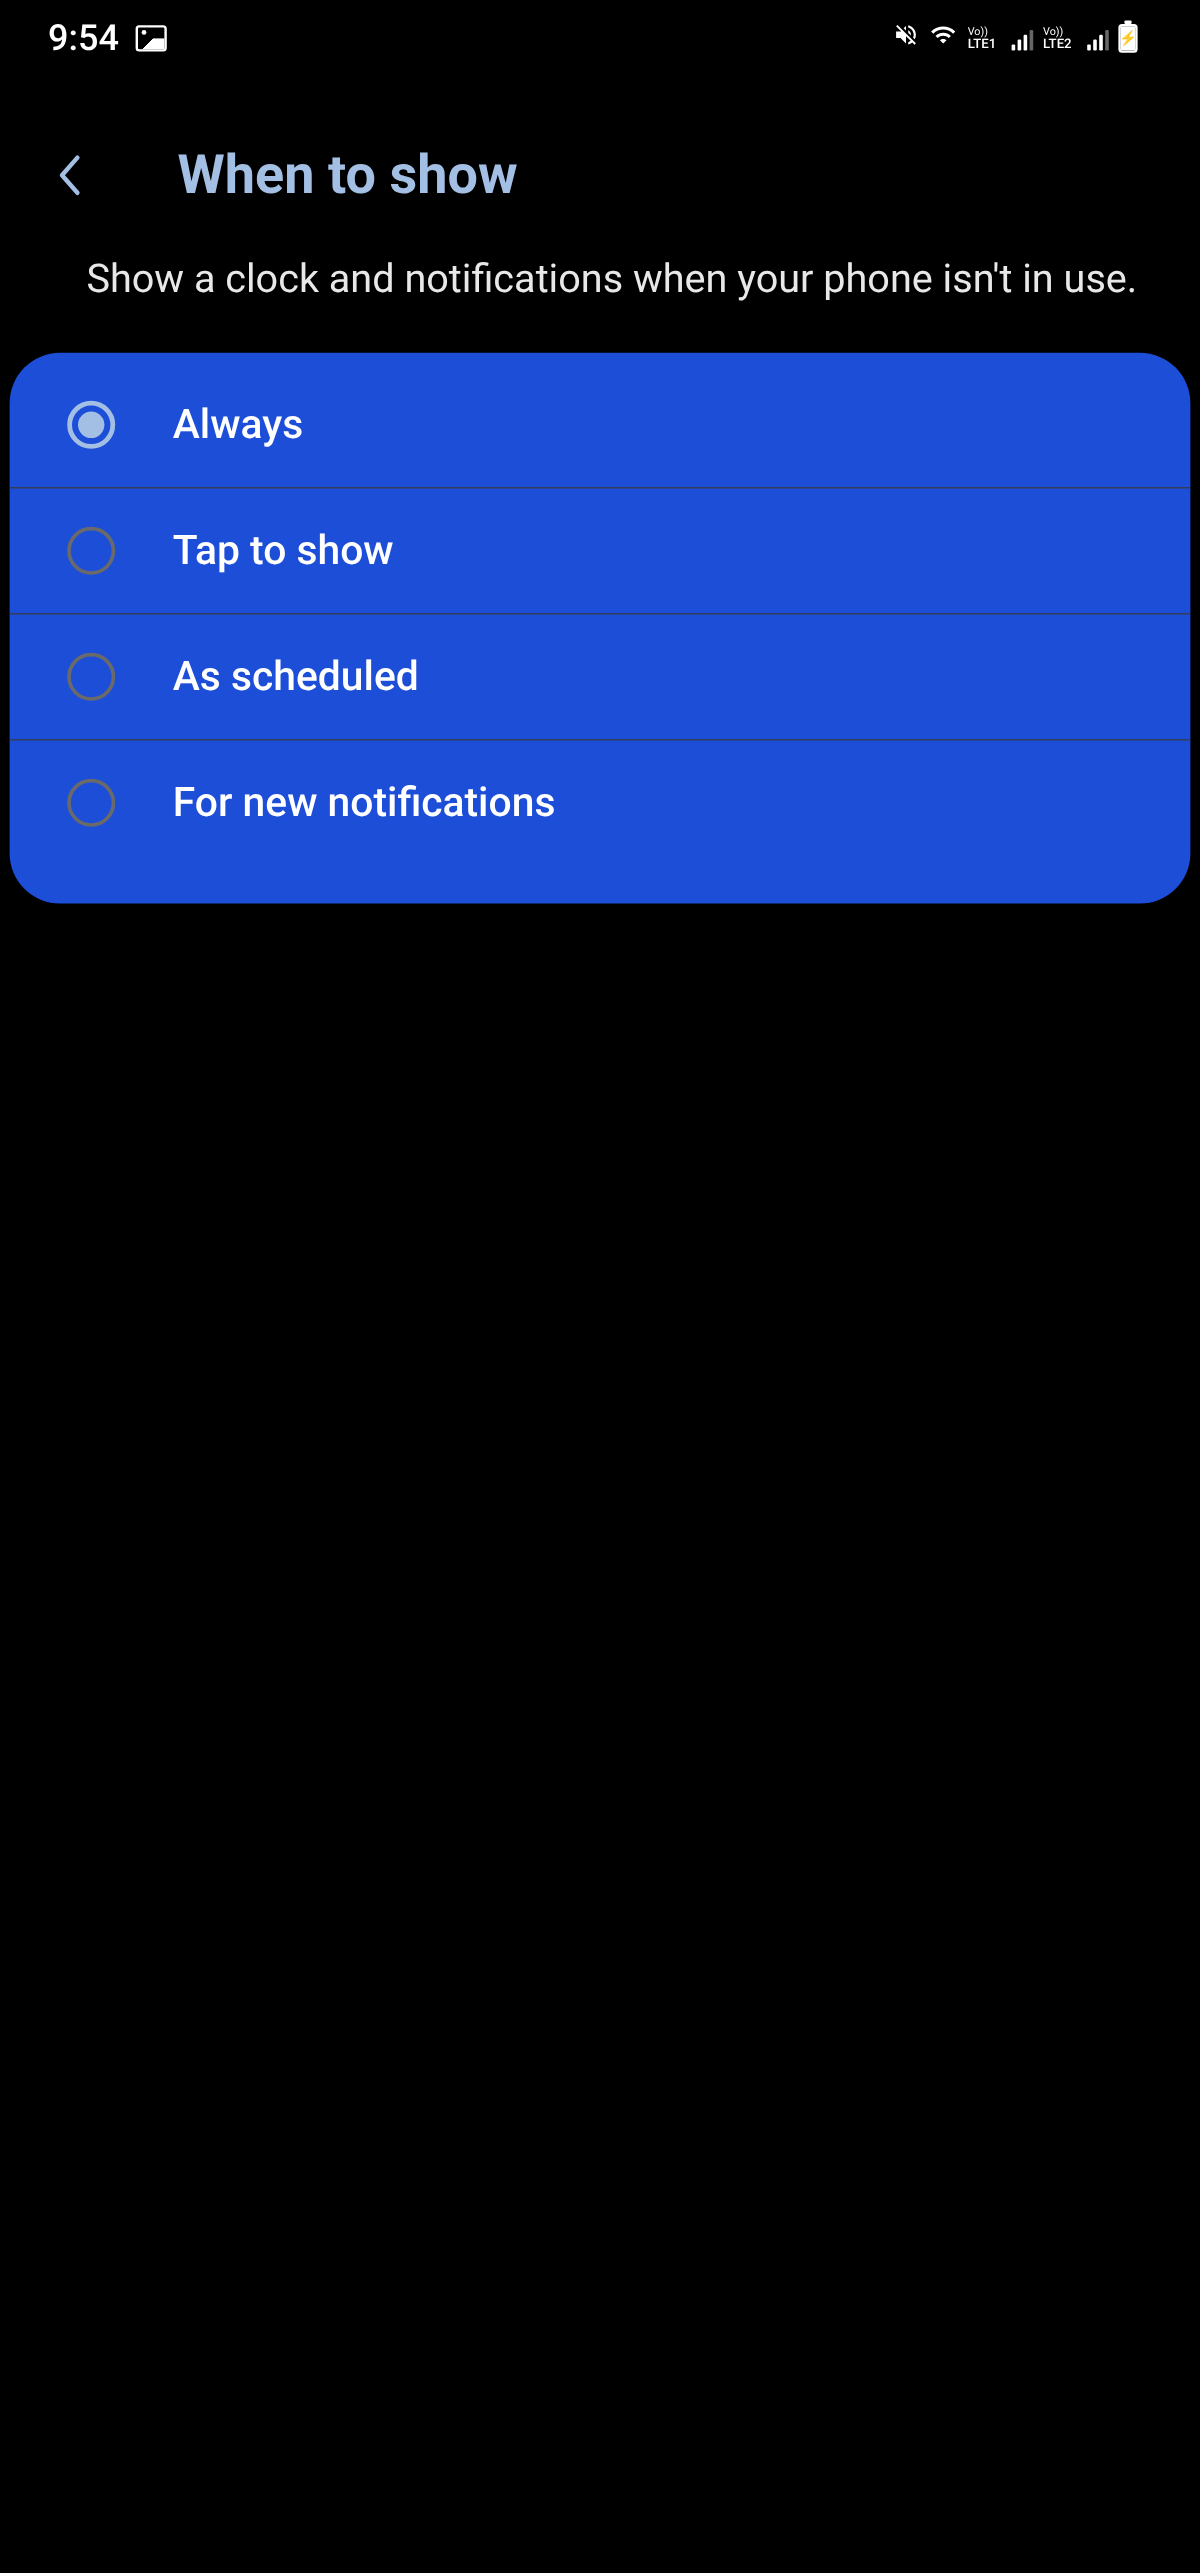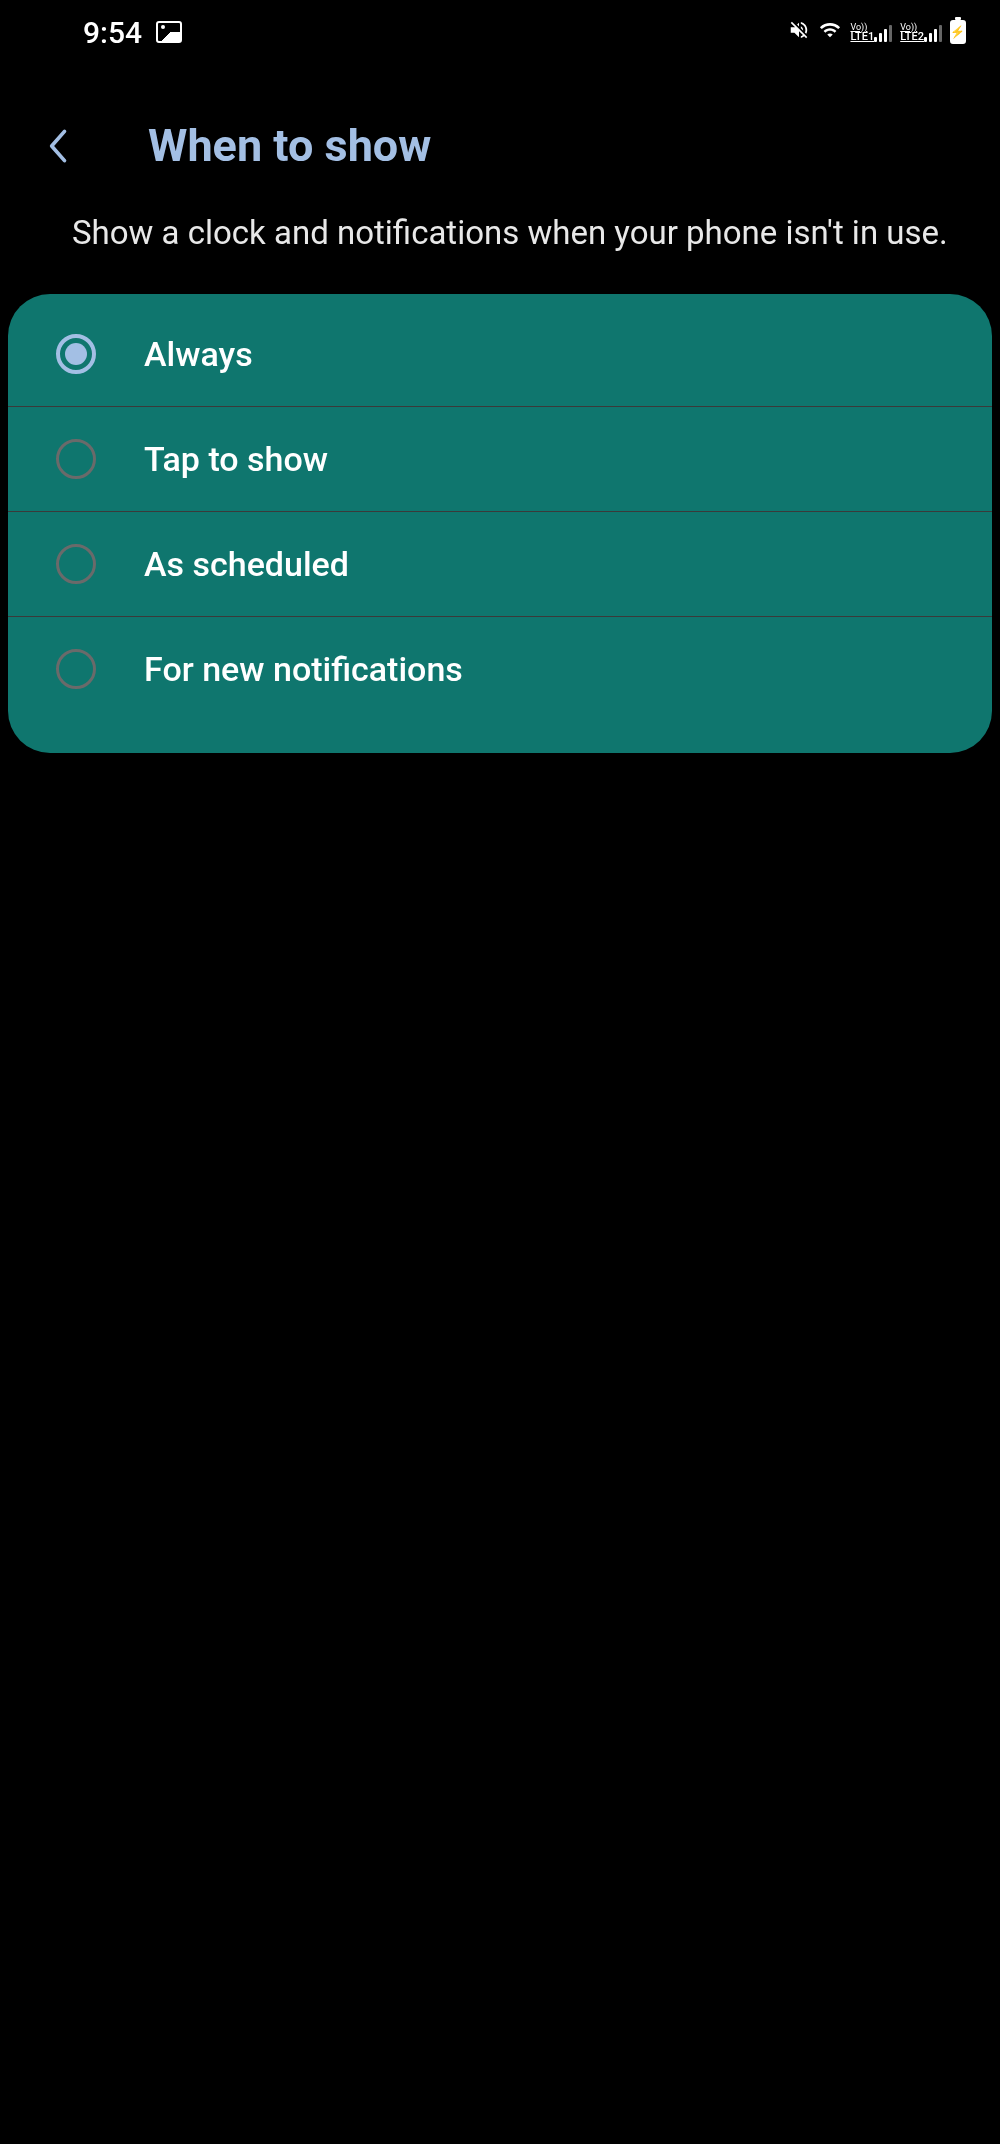--- a/index.html
+++ b/index.html
@@ -12,23 +12,22 @@
       height: 2144px;
       background: #000000;
       font-family: -apple-system, BlinkMacSystemFont, 'Segoe UI', Roboto, sans-serif;
       color: #ffffff;
       overflow: hidden;
     }
     .status-bar {
       display: flex;
       justify-content: space-between;
       align-items: center;
-      padding: 20px 34px 20px 40px;
+      padding: 20px 52px 20px 40px;
       height: 64px;
-      margin-left: 43px;
     }
     .status-left {
       display: flex;
       align-items: center;
       gap: 14px;
     }
     .status-time {
       font-size: 30px;
       font-weight: 500;
       color: #ffffff;
@@ -67,22 +66,21 @@
     .vibrate-icon {
       font-size: 22px;
       color: #ffffff;
     }
     .wifi-icon {
       font-size: 22px;
     }
     .lte-group {
       display: flex;
       align-items: flex-end;
-      gap: 0;
-      text-decoration: underline;
+      gap: 13px;
     }
     .lte-label {
       font-size: 11px;
       line-height: 10px;
       font-weight: 500;
       text-align: center;
     }
     .lte-vo {
       font-size: 9px;
     }
@@ -158,21 +156,21 @@
     }
     .description {
       padding: 14px 48px 30px 48px;
       font-size: 33px;
       line-height: 1.35;
       color: #e8e8e8;
       margin-left: 24px;
     }
     .options-card {
       margin: 8px 8px;
-      background: #0f766e;
+      background: #1d4ed8;
       border-radius: 42px;
       overflow: hidden;
     }
     .option-row {
       display: flex;
       align-items: center;
       padding: 32px 48px;
       gap: 48px;
       border-bottom: 1px solid #3a3a3a;
     }

